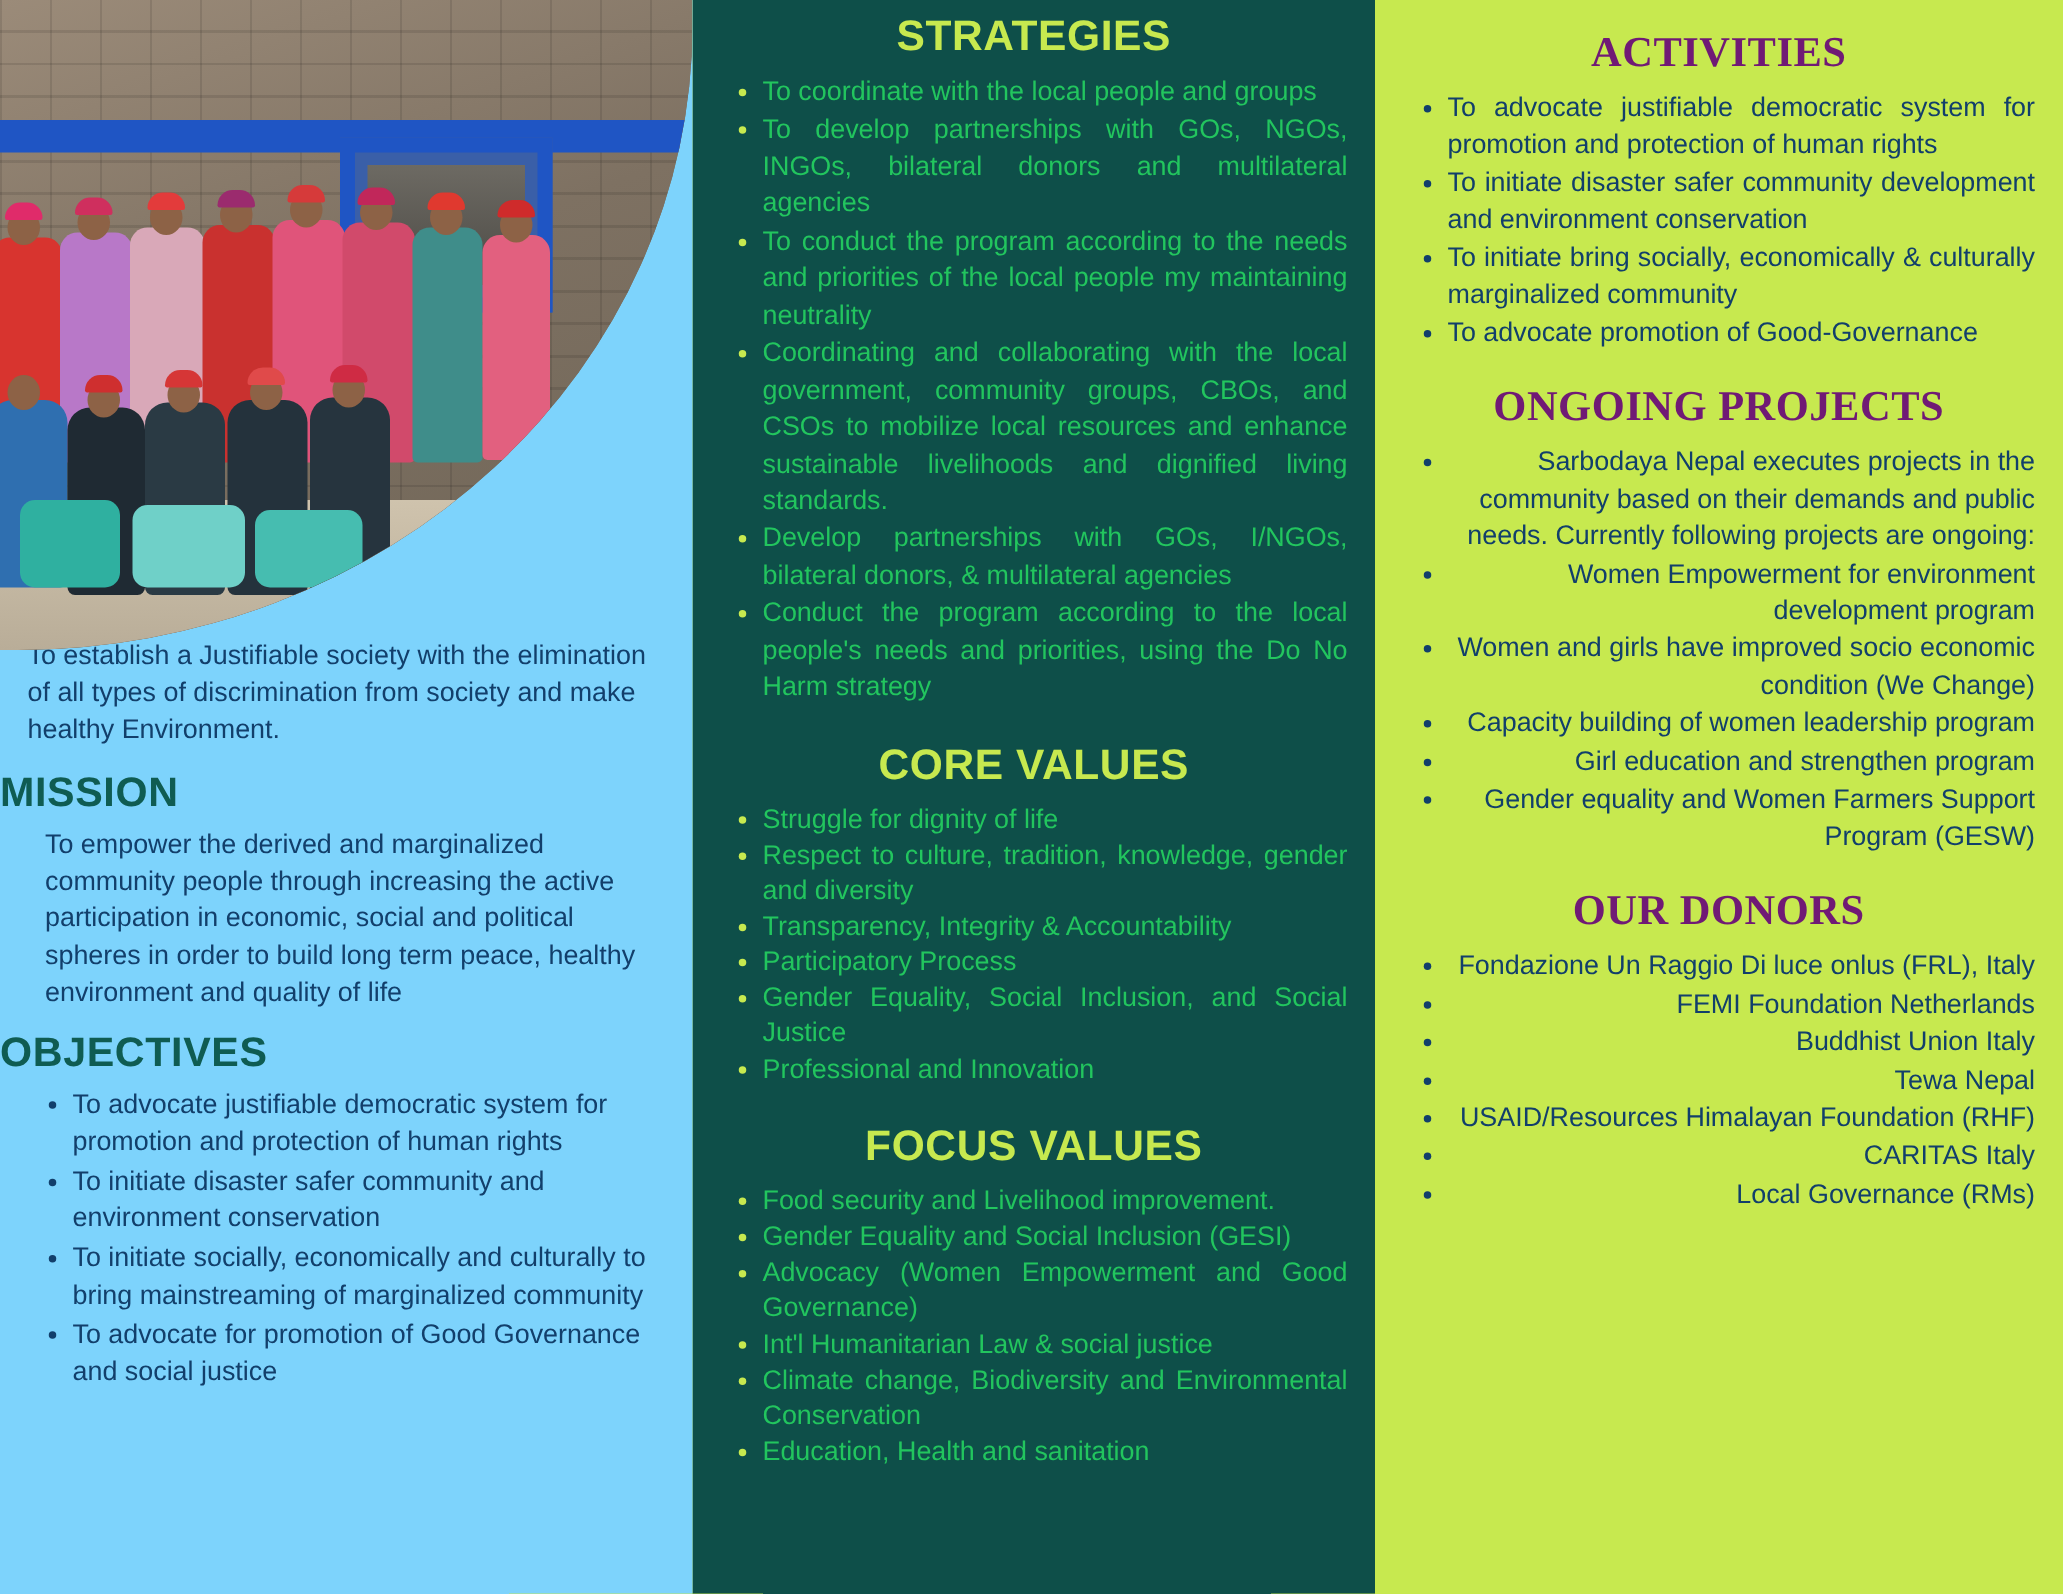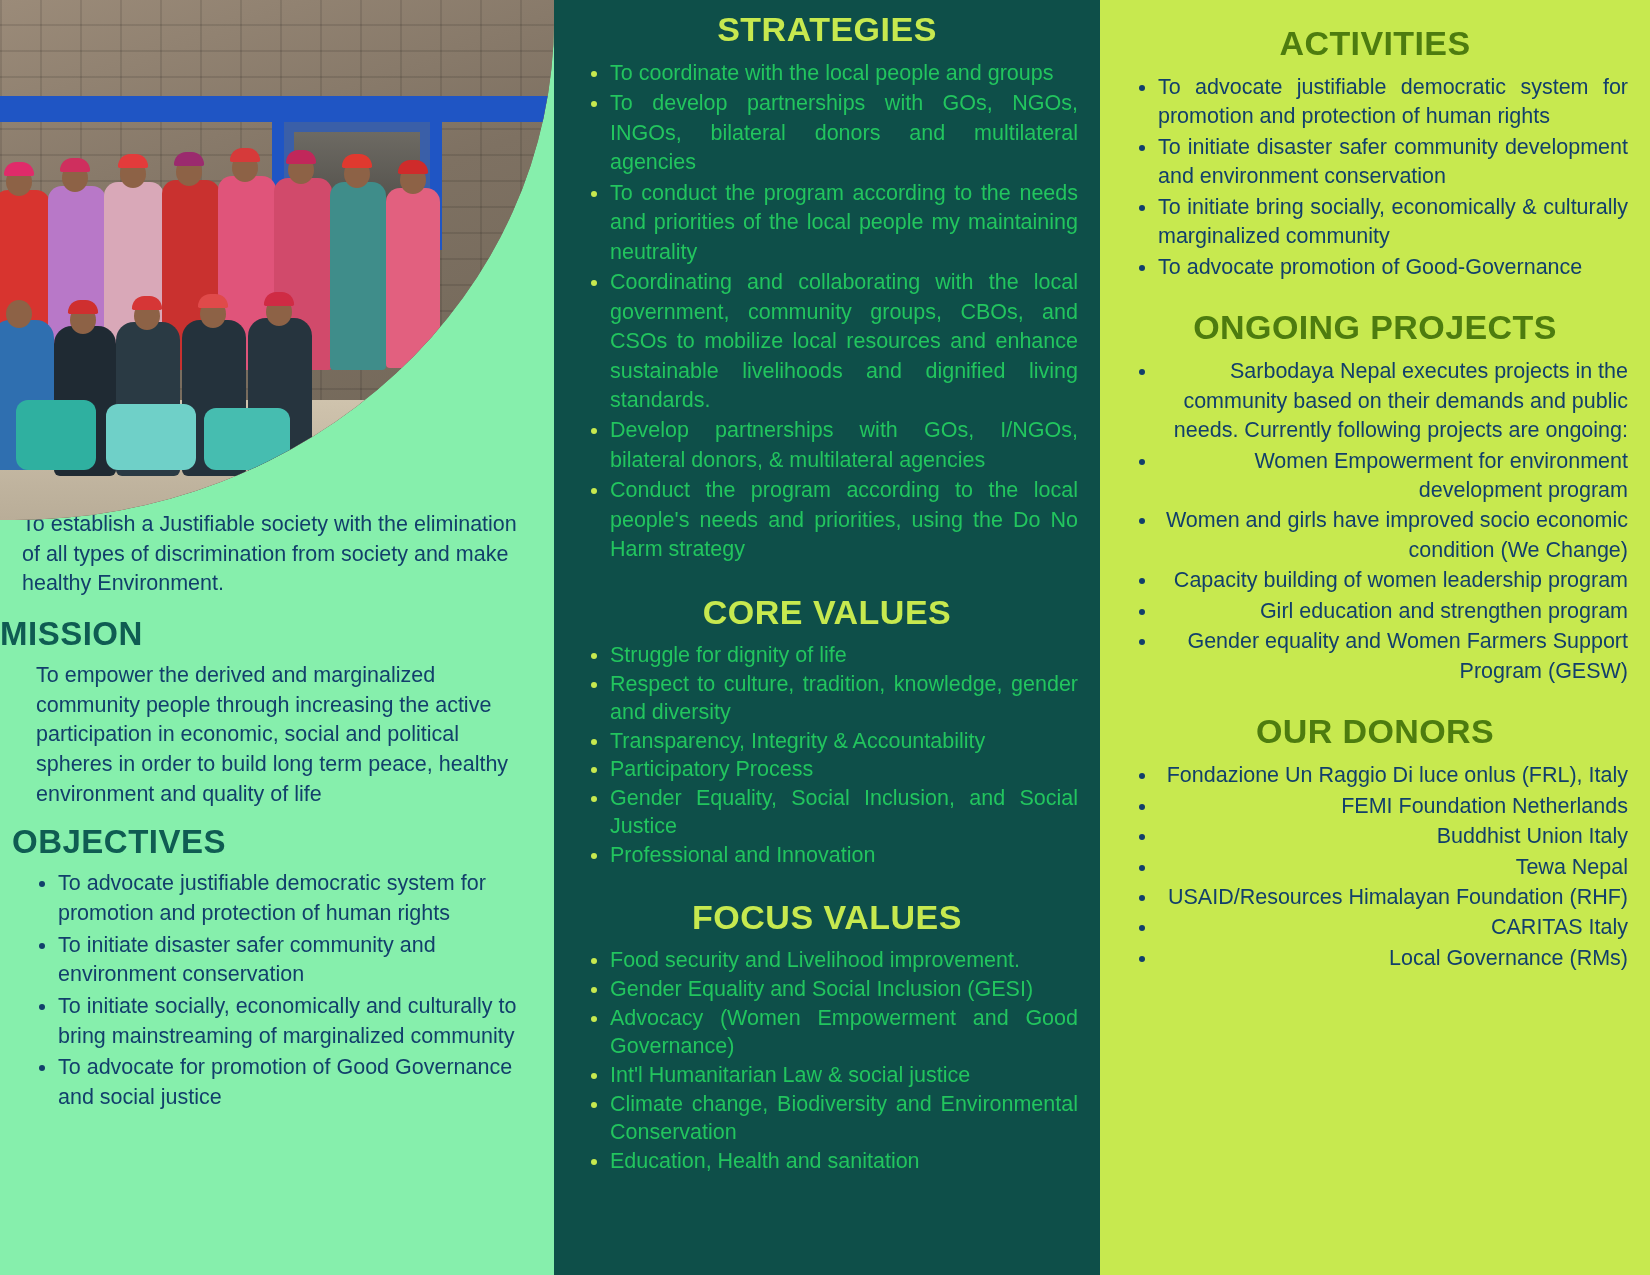--- a/index.html
+++ b/index.html
@@ -14,21 +14,21 @@
   .brochure {
     display: flex;
     width: 1650px;
     height: 1275px;
   }
 
   
   .col-left {
     width: 554px;
     height: 1275px;
-    background: #86efac;
+    background: #7dd3fc;
     position: relative;
     overflow: hidden;
   }
   .photo-wrap {
     position: absolute;
     top: 0; left: 0;
     width: 554px;
     height: 520px;
     overflow: hidden;
   }
@@ -89,21 +89,21 @@
   }
 
   .title-1 {
     text-align: left;
     color: #0f5c52;
     font-weight: 800;
     letter-spacing: 0.5px;
   }
   .h-vision { font-size: 33px; margin: 4px 0 8px; }
   .h-mission { font-size: 33px; margin: 16px 0 8px; }
-  .h-objectives { font-size: 33px; margin: 14px 0 8px; padding-left: 12px; }
+  .h-objectives { font-size: 33px; margin: 14px 0 8px; }
   .body-1 {
     color: #123f6b;
     font-size: 21.5px;
     line-height: 1.38;
     padding: 0 22px;
   }
   .body-1.indent { padding-left: 36px; padding-right: 28px; }
   ul.l1 {
     color: #123f6b;
     font-size: 21.5px;
@@ -144,25 +144,26 @@
 
   
   .col-right {
     width: 550px;
     height: 1275px;
     background: #c7e94f;
     padding: 0 14px;
   }
   .h3 {
     text-align: center;
-    color: #4d7c0f;
+    color: #701a75;
     font-weight: 800;
     font-size: 34px;
     margin: 26px 0 10px;
     letter-spacing: 0.4px;
+    font-family: Liberation Serif, serif;
   }
   .h3.first { margin-top: 24px; }
   ul.l3 {
     margin: 0;
     padding: 0 8px 0 44px;
     color: #123f6b;
     font-size: 21.5px;
     line-height: 1.37;
     text-align: justify;
   }

